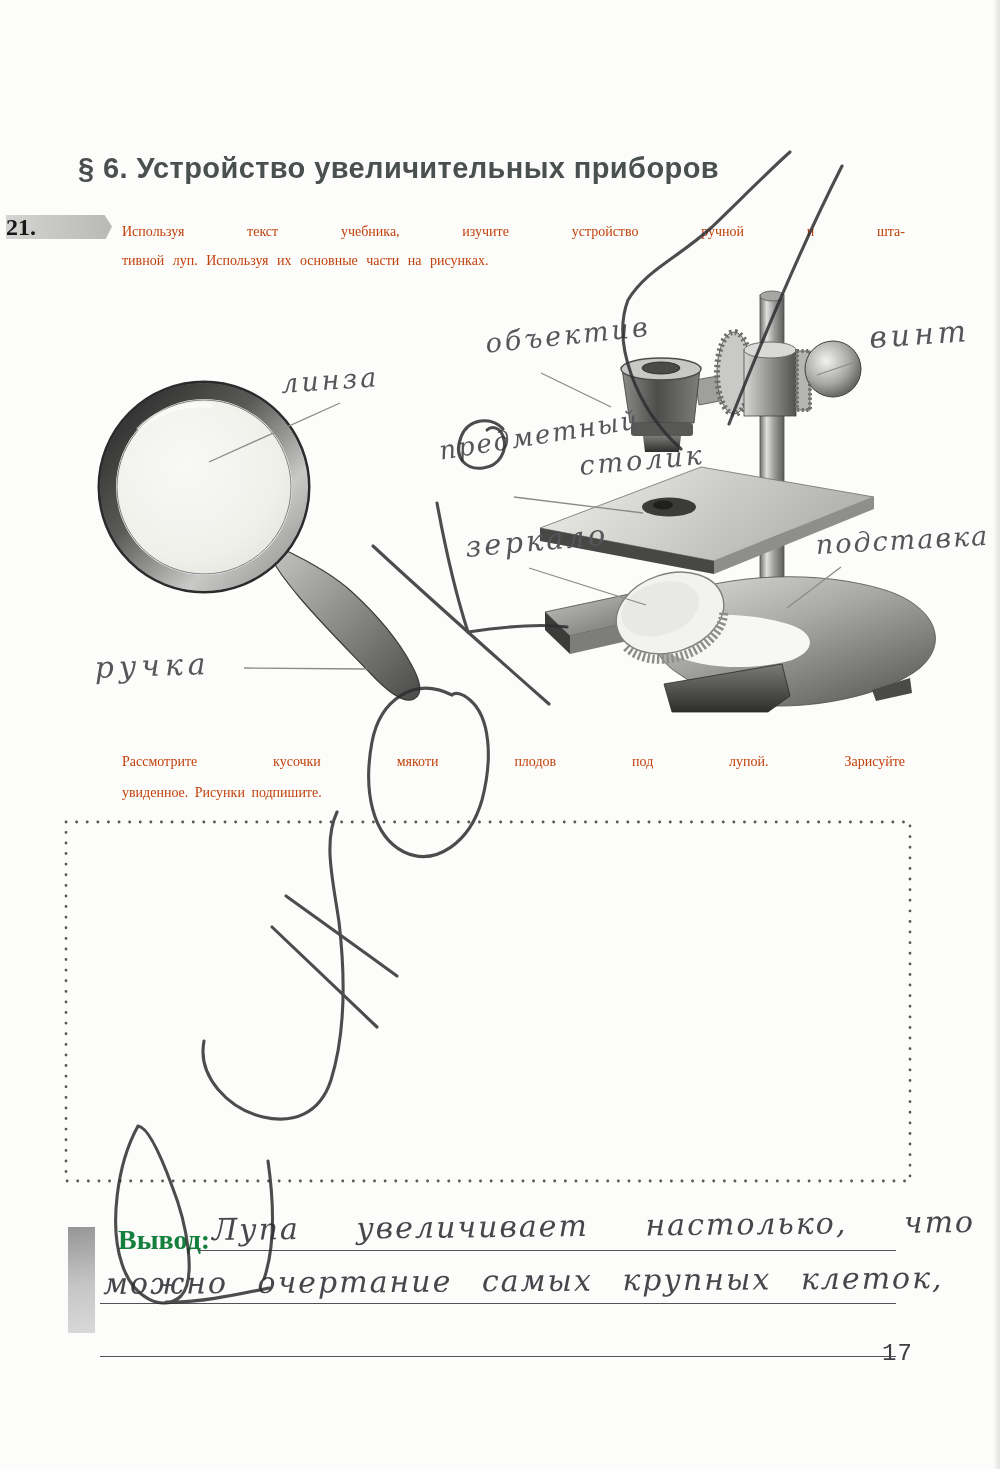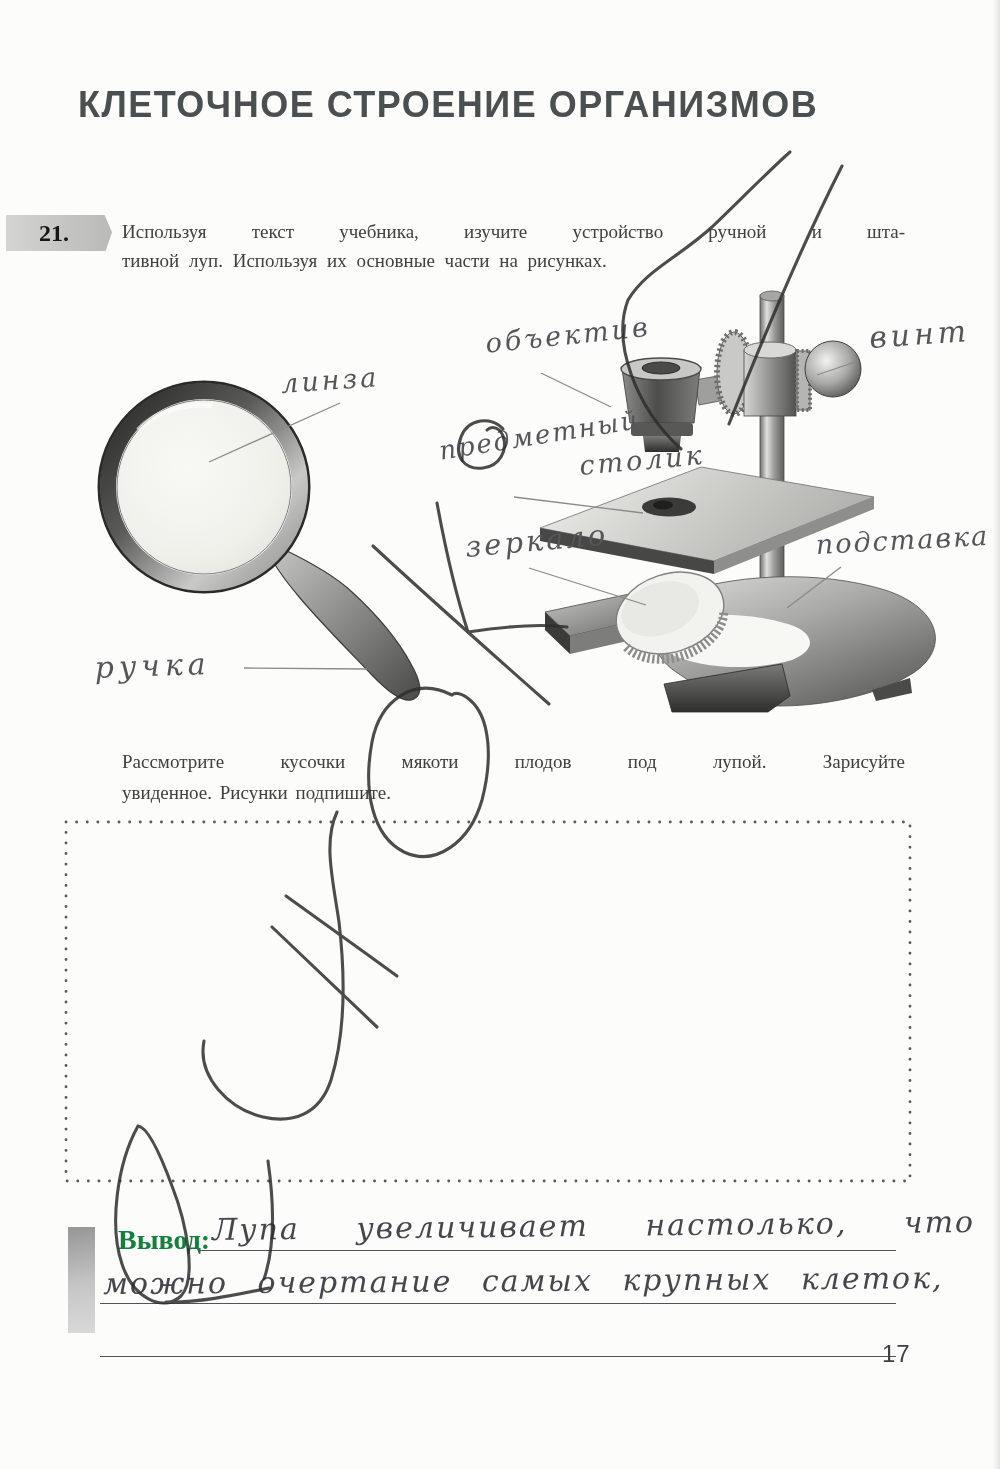--- a/index.html
+++ b/index.html
@@ -17,31 +17,31 @@
     left:78px;top:84px;width:760px;
     font-family:"Liberation Sans", sans-serif;font-weight:700;font-size:36px;
     letter-spacing:1.5px;color:#4a4f4f;white-space:nowrap;
   }
   .section-title{
     left:78px;top:152px;width:720px;
     font-family:"Liberation Sans", sans-serif;font-weight:700;font-size:29px;
     letter-spacing:0.4px;color:#4a4f4f;white-space:nowrap;
   }
   .task-band{
-    left:6px;top:215px;width:106px;height:36px;
+    left:6px;top:215px;width:106px;height:24px;
     background:linear-gradient(90deg,#d4d4d2,#b9b9b7);
     clip-path:polygon(0 0,93% 0,100% 48%,94% 100%,0 100%);
-    display:flex;align-items:center;justify-content:center;
+    display:flex;align-items:center;justify-content:flex-start;
   }
   .task-number{
     font-family:"Liberation Serif", serif;font-weight:700;font-size:24px;color:#161616;
     padding-right:10px;
   }
   .body-line{
-    font-family:"Liberation Serif", serif;font-size:19px;color:#404040;line-height:29px;white-space:nowrap;
+    font-family:"Liberation Serif", serif;font-size:14px;color:#c2410c;line-height:29px;white-space:nowrap;
   }
   .just{white-space:normal;text-align:justify;text-align-last:justify;}
   .pencil{
     font-family:"DejaVu Serif", serif;font-style:italic;color:#55565a;white-space:nowrap;
     transform-origin:left top;
   }
   .hand{
     font-family:"DejaVu Serif", serif;font-style:italic;color:#46474c;white-space:nowrap;
     transform-origin:left top;
   }
@@ -49,21 +49,21 @@
   .conclusion-bar{
     left:68px;top:1227px;width:27px;height:106px;
     background:linear-gradient(172deg,#969696,#c6c6c6 55%,#d9d9d9);
   }
   .conclusion-label{
     left:118px;top:1224px;
     font-family:"Liberation Serif", serif;font-weight:700;font-size:28px;color:#15803d;
   }
   .page-number{
     left:882px;top:1340px;
-    font-family:Liberation Sans, sans-serif;font-size:24px;color:#3e3e44;letter-spacing:1px;
+    font-family:Liberation Mono, monospace;font-size:24px;color:#3e3e44;letter-spacing:1px;
   }
   svg{display:block;}
 </style>
 </head>
 <body>
 
 <div class="page">
 
   <svg class="abs z1" style="left:0;top:0" width="1000" height="1469" viewBox="0 0 1000 1469">
     <defs>
@@ -189,21 +189,21 @@
       <line x1="541" y1="373" x2="611" y2="407"></line>
       <line x1="514" y1="497" x2="643" y2="513"></line>
       <line x1="529" y1="568" x2="646" y2="605"></line>
       <line x1="858" y1="361" x2="817" y2="375"></line>
       <line x1="841" y1="567" x2="787" y2="608"></line>
     </g>
 
     <rect x="66" y="822" width="844" height="359" fill="none" stroke="#585856" stroke-width="2.8" stroke-dasharray="0.1 10.5" stroke-linecap="round"></rect>
   </svg>
 
-  <div class="abs z2 main-title">КЛЕТОЧНОЕ СТРОЕНИЕ ОРГАНИЗМОВ</div>
+  <div class="abs z2 section-title">§ 6. Устройство увеличительных приборов</div>
 
   <div class="abs z2 task-band">
     <span class="task-number">21.</span>
   </div>
   <div class="abs z2 body-line just" style="left:122px;top:217px;width:783px;">Используя текст учебника, изучите устройство ручной и шта-</div>
   <div class="abs z2 body-line" style="left:122px;top:246px;word-spacing:5px;">тивной луп. Используя их основные части на рисунках.</div>
 
   <div class="abs z2 body-line just" style="left:122px;top:747px;width:783px;">Рассмотрите кусочки мякоти плодов под лупой. Зарисуйте</div>
   <div class="abs z2 body-line" style="left:122px;top:778px;word-spacing:3px;">увиденное. Рисунки подпишите.</div>
 

